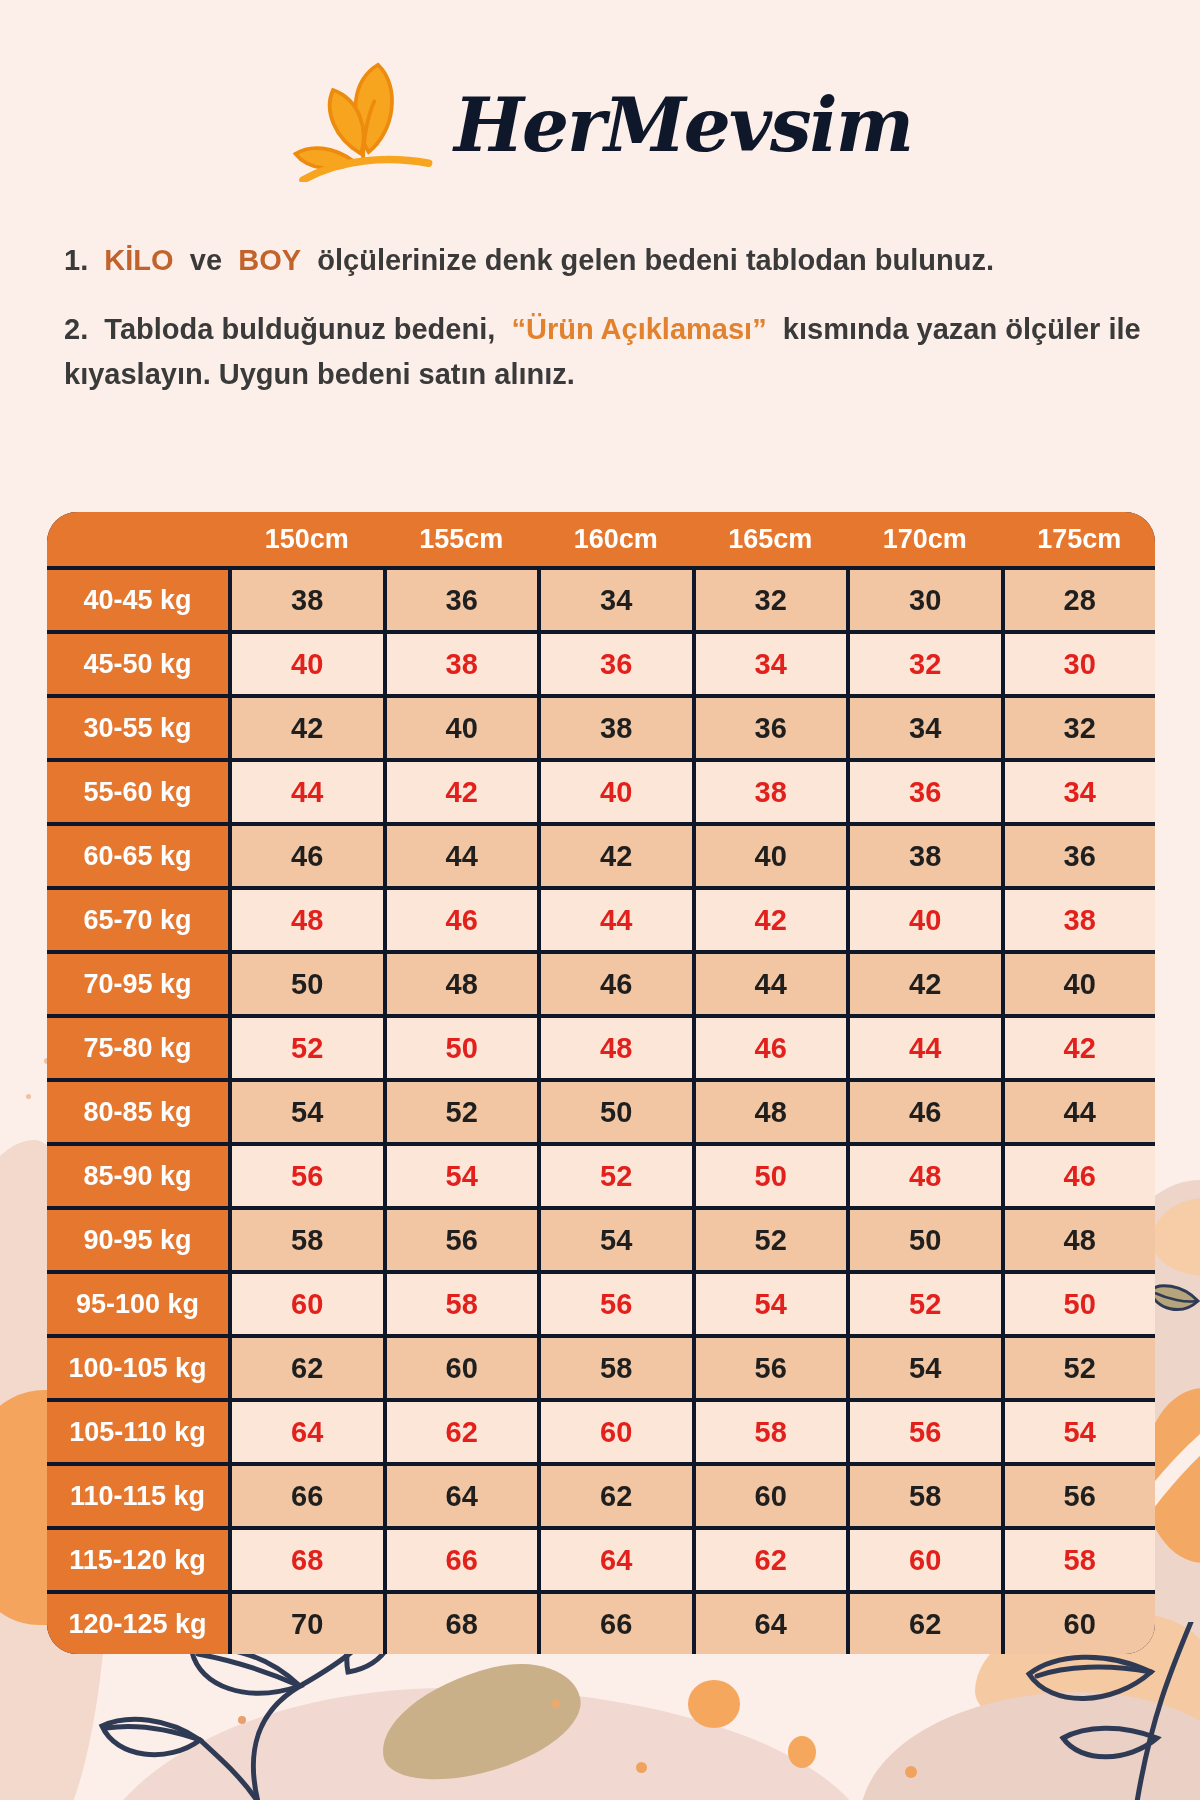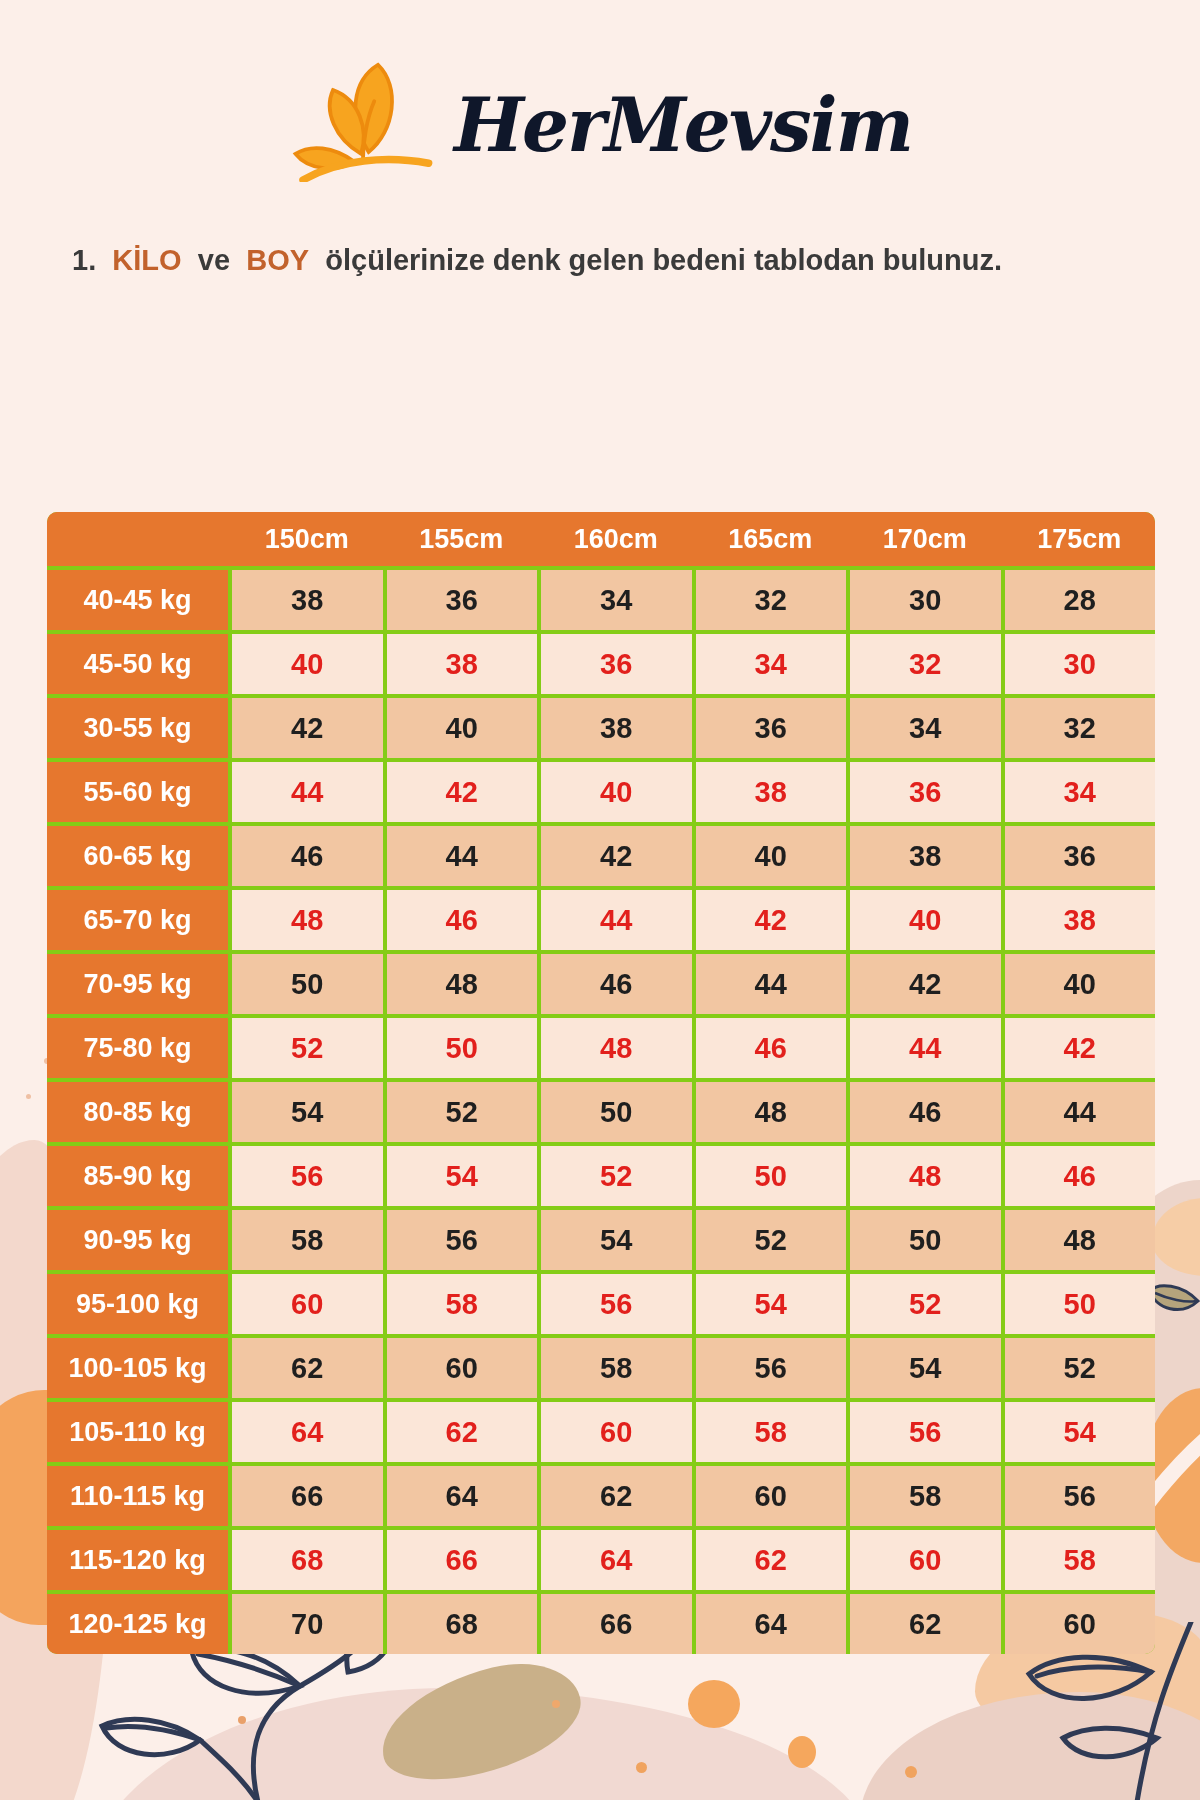--- a/index.html
+++ b/index.html
@@ -21,29 +21,29 @@
   .blob-peach-br     { left:975px; top:1612px; width:235px; height:125px; background:#F5C9A2; border-radius:60% 40% 8% 52%/70% 45% 30% 40%; }
   .dot { position:absolute; border-radius:50%; }
   .arc-white { position:absolute; }
   
   .logo { position:absolute; z-index:2; top:60px; left:0; width:100%; display:flex; justify-content:center; align-items:center; gap:16px; }
   .brand {
     font-family:"DejaVu Serif", serif; font-style:italic; font-weight:700;
     font-size:74px; color:#0f172a; letter-spacing:-2px; line-height:1; padding-top:8px;
   }
   
-  .instructions { position:absolute; z-index:2; left:72px; top:238px; width:1078px;
+  .instructions { position:absolute; z-index:2; left:64px; top:238px; width:1078px;
     color:#3A3A3A; font-weight:700; font-size:29px; line-height:1.53; }
   .instructions p { margin:0 0 25px 0; }
   .seg { margin-right:0.28em; }
   .hl-burnt { color:#C2622C; }
   .hl-orange { color:#E2812E; }
   
   .size-table { position:absolute; z-index:2; left:47px; top:512px; width:1108px;
-    background:#84cc16; border-radius:10px; overflow:hidden; }
+    background:#0f172a; border-radius:30px; overflow:hidden; }
   .thead { background:#E6772E; height:54px; margin-bottom:4px;
     display:grid; grid-template-columns:181px repeat(6,1fr); column-gap:3px; align-items:center; }
   .hcell { text-align:center; color:#FFFFFF; font-weight:700; font-size:27px; }
   .tbody { display:flex; flex-direction:column; row-gap:4px; }
   .trow { display:grid; grid-template-columns:181px repeat(6,1fr); column-gap:4px; height:60px; }
   .wcell { background:#E6772E; color:#FFFFFF; font-weight:700; font-size:27px;
     display:flex; align-items:center; justify-content:center; }
   .cell { background:#F2C6A2; color:#1F1F1F; font-weight:700; font-size:29px;
     display:flex; align-items:center; justify-content:center; }
   .trow:nth-child(even) .cell { background:#FBE6D8; color:#E2201C; }
@@ -114,20 +114,26 @@
   </header>
 
   <section class="instructions">
     <p>
       <span class="seg">1.</span>
       <span class="seg hl-burnt">KİLO</span>
       <span class="seg">ve</span>
       <span class="seg hl-burnt">BOY</span>
       <span>ölçülerinize denk gelen bedeni tablodan bulunuz.</span>
     </p>
+    <p>
+      <span class="seg">2.</span>
+      <span class="seg">Tabloda bulduğunuz bedeni,</span>
+      <span class="seg hl-orange">“Ürün Açıklaması”</span>
+      <span>kısmında yazan ölçüler ile kıyaslayın. Uygun bedeni satın alınız.</span>
+    </p>
   </section>
 
   <section class="size-table">
     <div class="thead">
       <div class="hcell"></div>
       <div class="hcell">150cm</div>
       <div class="hcell">155cm</div>
       <div class="hcell">160cm</div>
       <div class="hcell">165cm</div>
       <div class="hcell">170cm</div>

